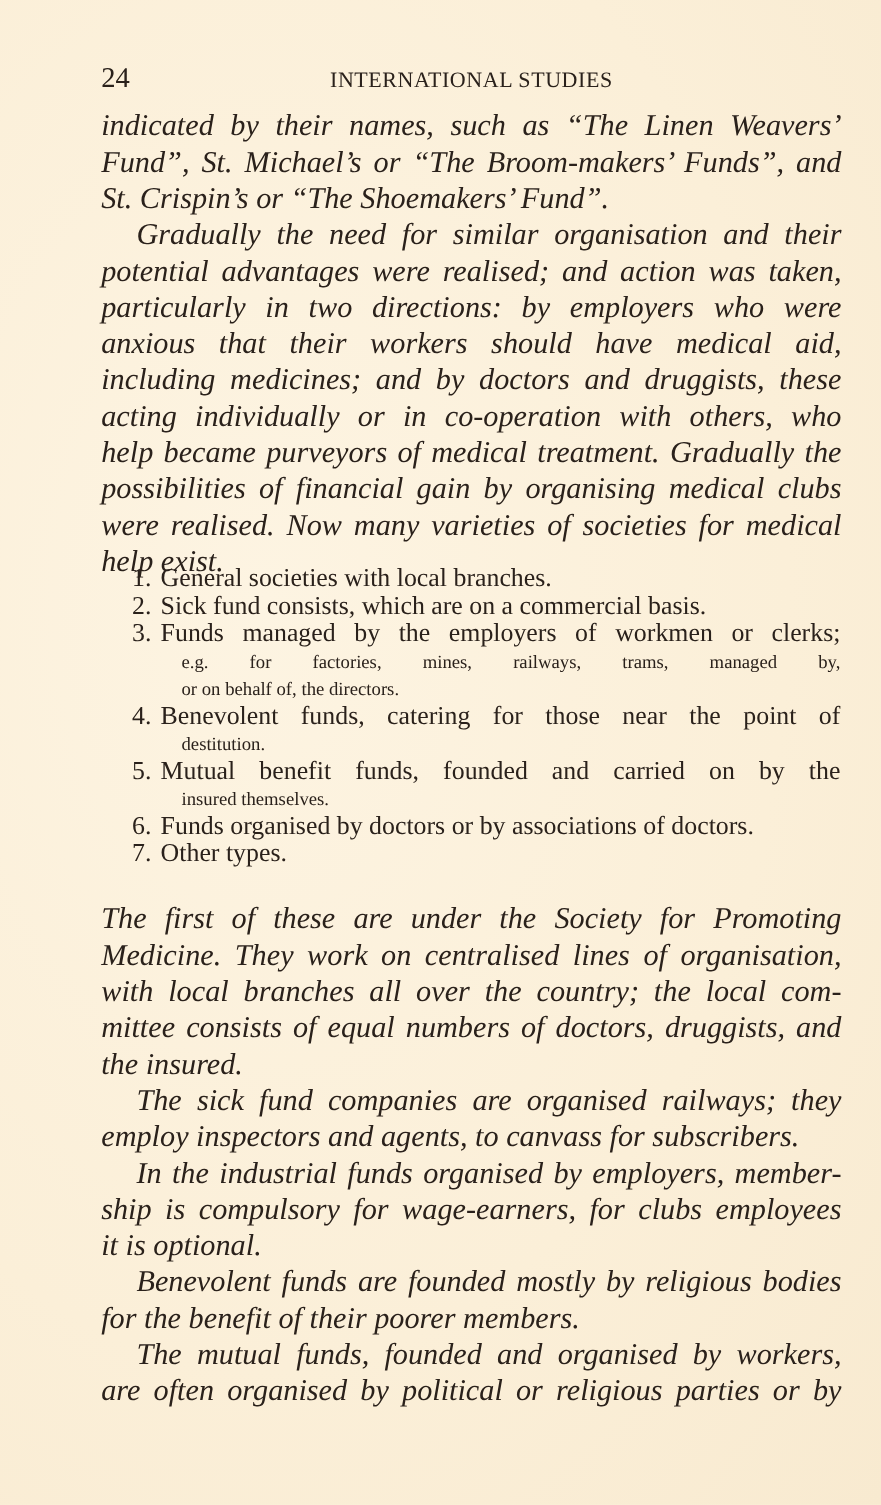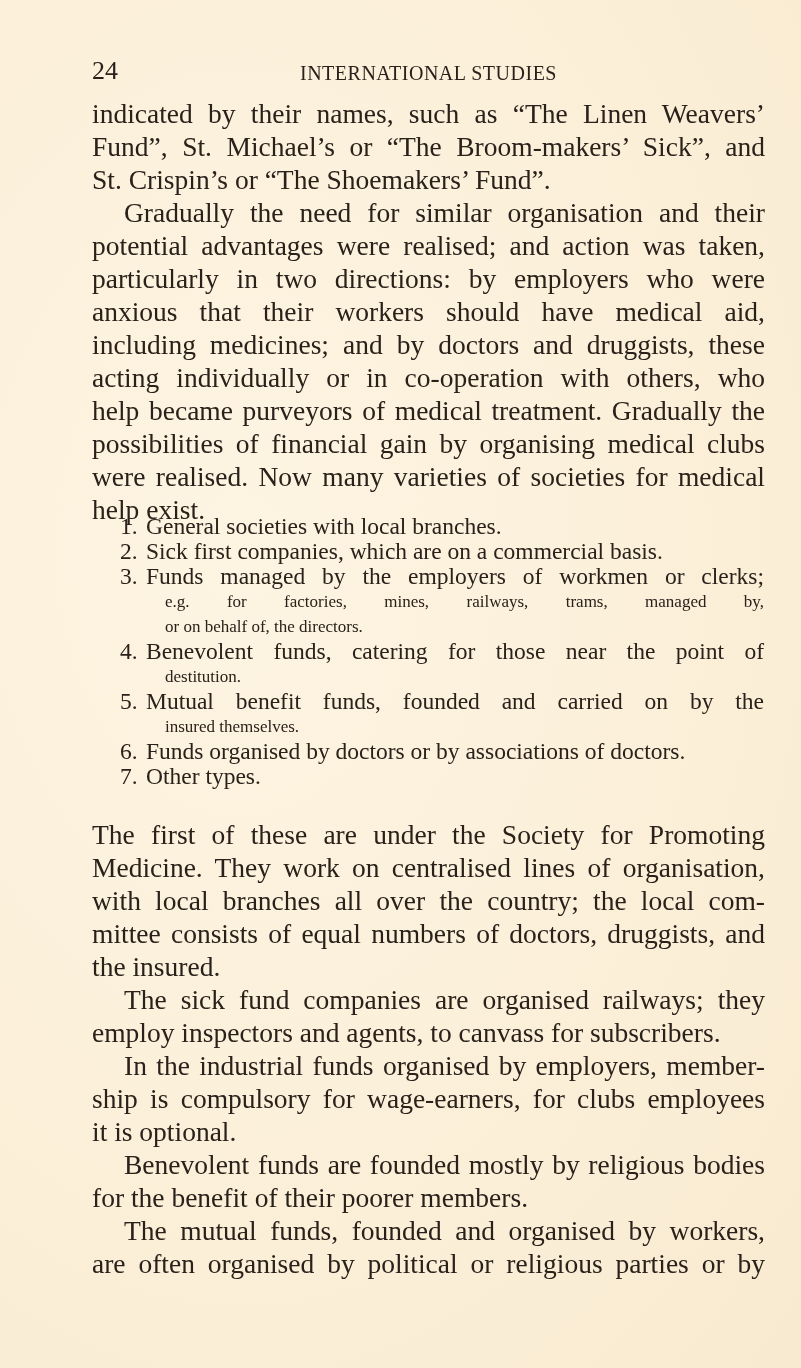--- a/index.html
+++ b/index.html
@@ -47,20 +47,21 @@
     }
     .line {
       position: absolute;
       left: 84px;
       width: 673px;
       font-size: 27.5px;
       line-height: 33px;
       white-space: nowrap;
       text-align: justify;
       text-align-last: justify;
+      font-style: italic;
     }
     .line.last {
       text-align-last: left;
     }
     .line.indent {
       left: 116px;
       width: 641px;
     }
     .list-num {
       position: absolute;
@@ -97,21 +98,21 @@
 
 <div class="page">
 
   <div class="running-head">
     <span class="page-number">24</span>
     <span class="running-title">INTERNATIONAL STUDIES</span>
   </div>
 
   <div>
     <div class="line" style="top:97px">indicated by their names, such as “The Linen Weavers’</div>
-    <div class="line" style="top:130px">Fund”, St. Michael’s or “The Broom-makers’ Sick”, and</div>
+    <div class="line" style="top:130px">Fund”, St. Michael’s or “The Broom-makers’ Funds”, and</div>
     <div class="line last" style="top:163px">St. Crispin’s or “The Shoemakers’ Fund”.</div>
   </div>
 
   <div>
     <div class="line indent" style="top:196px">Gradually the need for similar organisation and their</div>
     <div class="line" style="top:229px">potential advantages were realised; and action was taken,</div>
     <div class="line" style="top:262px">particularly in two directions: by employers who were</div>
     <div class="line" style="top:295px">anxious that their workers should have medical aid,</div>
     <div class="line" style="top:328px">including medicines; and by doctors and druggists, these</div>
     <div class="line" style="top:361px">acting individually or in co-operation with others, who</div>
@@ -121,21 +122,21 @@
     <div class="line last" style="top:493px">help exist.</div>
   </div>
 
   <div>
     <div>
       <span class="list-num" style="top:514px">1.</span>
       <span class="list-text last" style="top:514px">General societies with local branches.</span>
     </div>
     <div>
       <span class="list-num" style="top:539px">2.</span>
-      <span class="list-text last" style="top:539px">Sick first companies, which are on a commercial basis.</span>
+      <span class="list-text last" style="top:539px">Sick fund consists, which are on a commercial basis.</span>
     </div>
     <div>
       <span class="list-num" style="top:564px">3.</span>
       <span class="list-text" style="top:564px">Funds managed by the employers of workmen or clerks;</span>
       <span class="list-cont" style="top:589px">e.g. for factories, mines, railways, trams, managed by,</span>
       <span class="list-cont last" style="top:614px">or on behalf of, the directors.</span>
     </div>
     <div>
       <span class="list-num" style="top:639px">4.</span>
       <span class="list-text" style="top:639px">Benevolent funds, catering for those near the point of</span>

